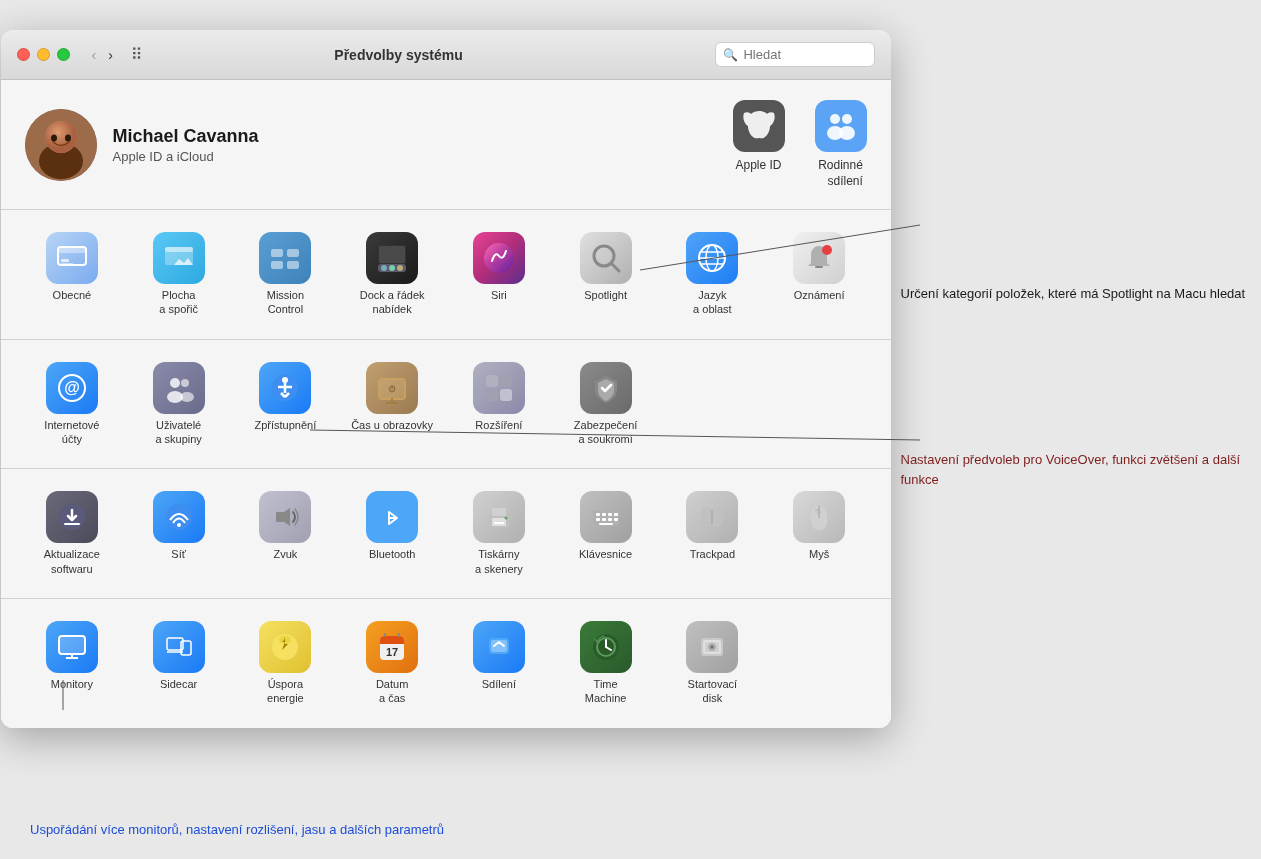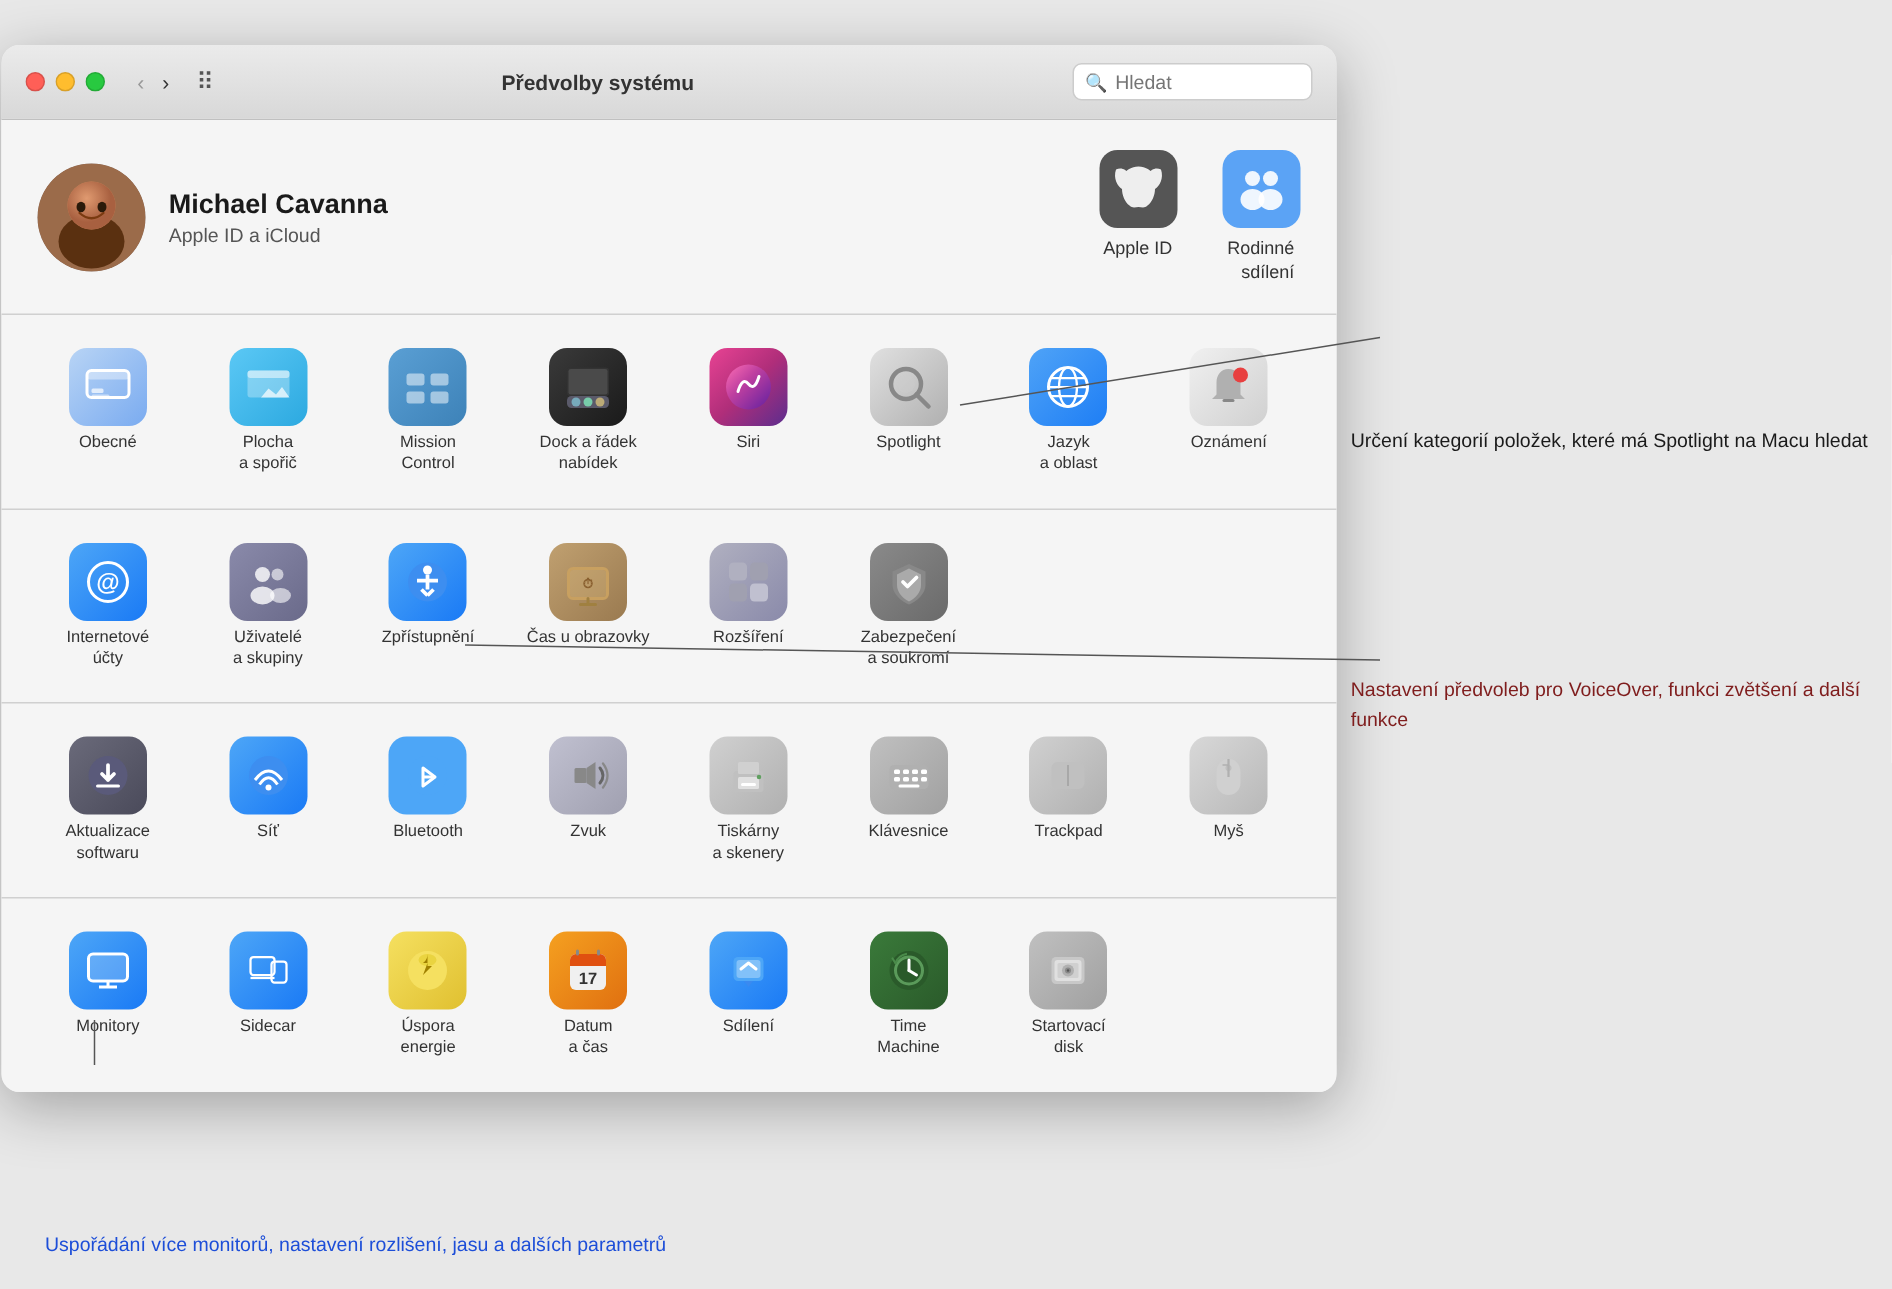--- a/index.html
+++ b/index.html
@@ -484,40 +484,40 @@
                 <circle cx="17" cy="17" r="13" fill="#3d8ef0"></circle>
                 <path d="M8 20 Q17 8 26 20" stroke="white" stroke-width="2" fill="none"></path>
                 <path d="M11 23 Q17 14 23 23" stroke="white" stroke-width="2" fill="none"></path>
                 <circle cx="17" cy="25" r="2" fill="white"></circle>
               </svg>
             </div>
             <div class="pref-label">Síť</div>
           </div>
 
           <div class="pref-item">
-            <div class="pref-icon icon-bluetooth">
-              <svg width="34" height="34" viewBox="0 0 34 34">
-                <circle cx="17" cy="17" r="13" fill="#4da6f7"></circle>
-                <path d="M14 12 L22 18 L14 24 L14 12Z" fill="none" stroke="white" stroke-width="2" stroke-linejoin="round"></path>
-                <line x1="14" y1="18" x2="22" y2="18" stroke="white" stroke-width="2"></line>
-              </svg>
-            </div>
-            <div class="pref-label">Bluetooth</div>
-          </div>
-
-          <div class="pref-item">
             <div class="pref-icon icon-sound">
               <svg width="34" height="34" viewBox="0 0 34 34">
                 <rect x="8" y="12" width="8" height="10" rx="1" fill="#888"></rect>
                 <path d="M16 12 L22 8 L22 26 L16 22Z" fill="#888"></path>
                 <path d="M25 12 Q29 17 25 22" stroke="#666" stroke-width="2" fill="none" stroke-linecap="round"></path>
                 <path d="M27 9 Q33 17 27 25" stroke="#888" stroke-width="1.5" fill="none" stroke-linecap="round"></path>
               </svg>
             </div>
             <div class="pref-label">Zvuk</div>
+          </div>
+
+          <div class="pref-item">
+            <div class="pref-icon icon-bluetooth">
+              <svg width="34" height="34" viewBox="0 0 34 34">
+                <circle cx="17" cy="17" r="13" fill="#4da6f7"></circle>
+                <path d="M14 12 L22 18 L14 24 L14 12Z" fill="none" stroke="white" stroke-width="2" stroke-linejoin="round"></path>
+                <line x1="14" y1="18" x2="22" y2="18" stroke="white" stroke-width="2"></line>
+              </svg>
+            </div>
+            <div class="pref-label">Bluetooth</div>
           </div>
 
           <div class="pref-item">
             <div class="pref-icon icon-printers">
               <svg width="34" height="34" viewBox="0 0 34 34">
                 <rect x="7" y="14" width="20" height="14" rx="2" fill="#c0c0c0"></rect>
                 <rect x="10" y="18" width="14" height="8" rx="1" fill="#e0e0e0"></rect>
                 <rect x="10" y="8" width="14" height="8" rx="1" fill="#d0d0d0"></rect>
                 <rect x="12" y="22" width="10" height="2" rx="1" fill="white"></rect>
                 <circle cx="24" cy="18" r="1.5" fill="#60a060"></circle>

